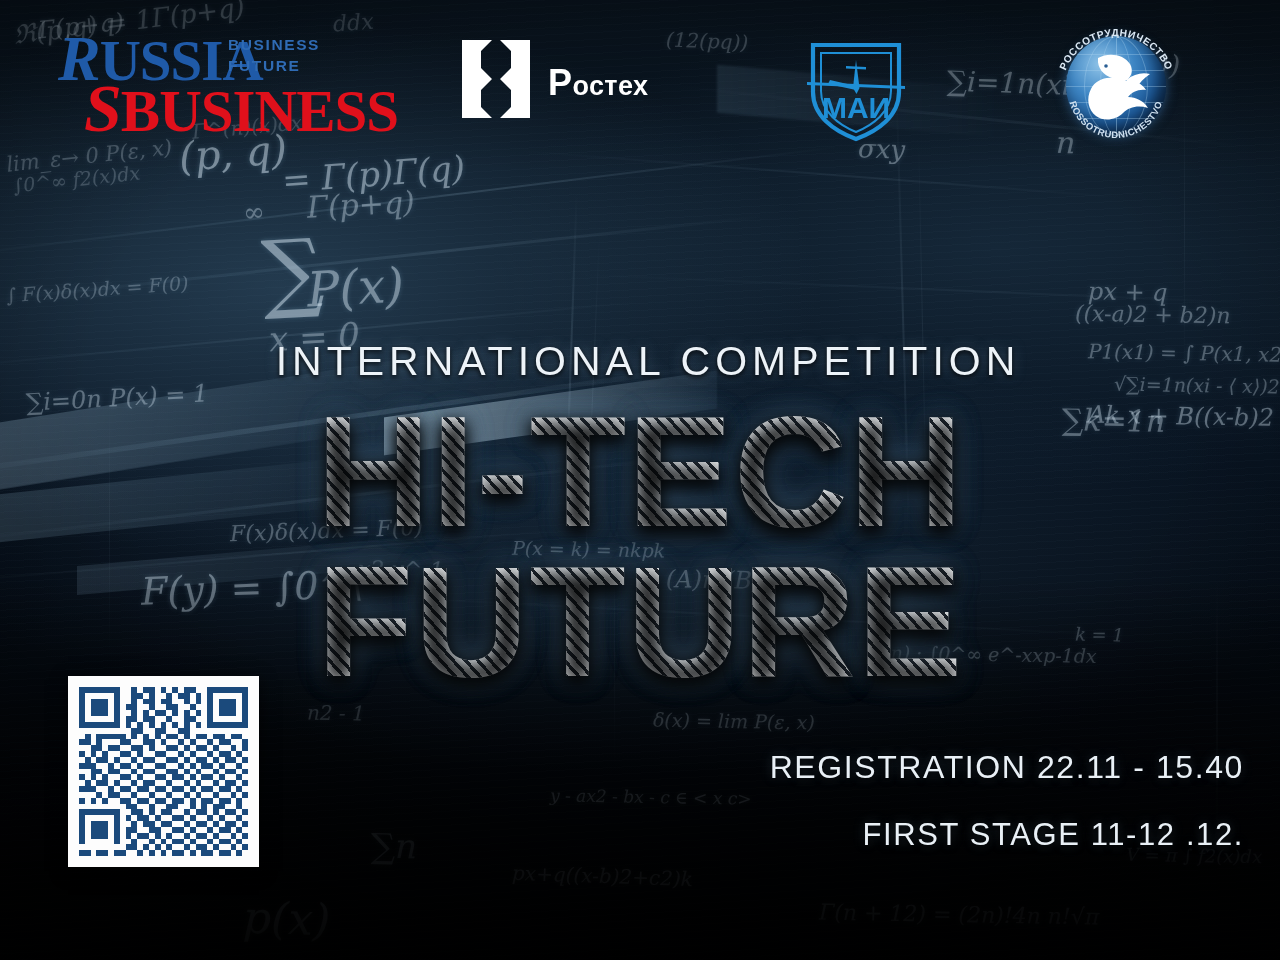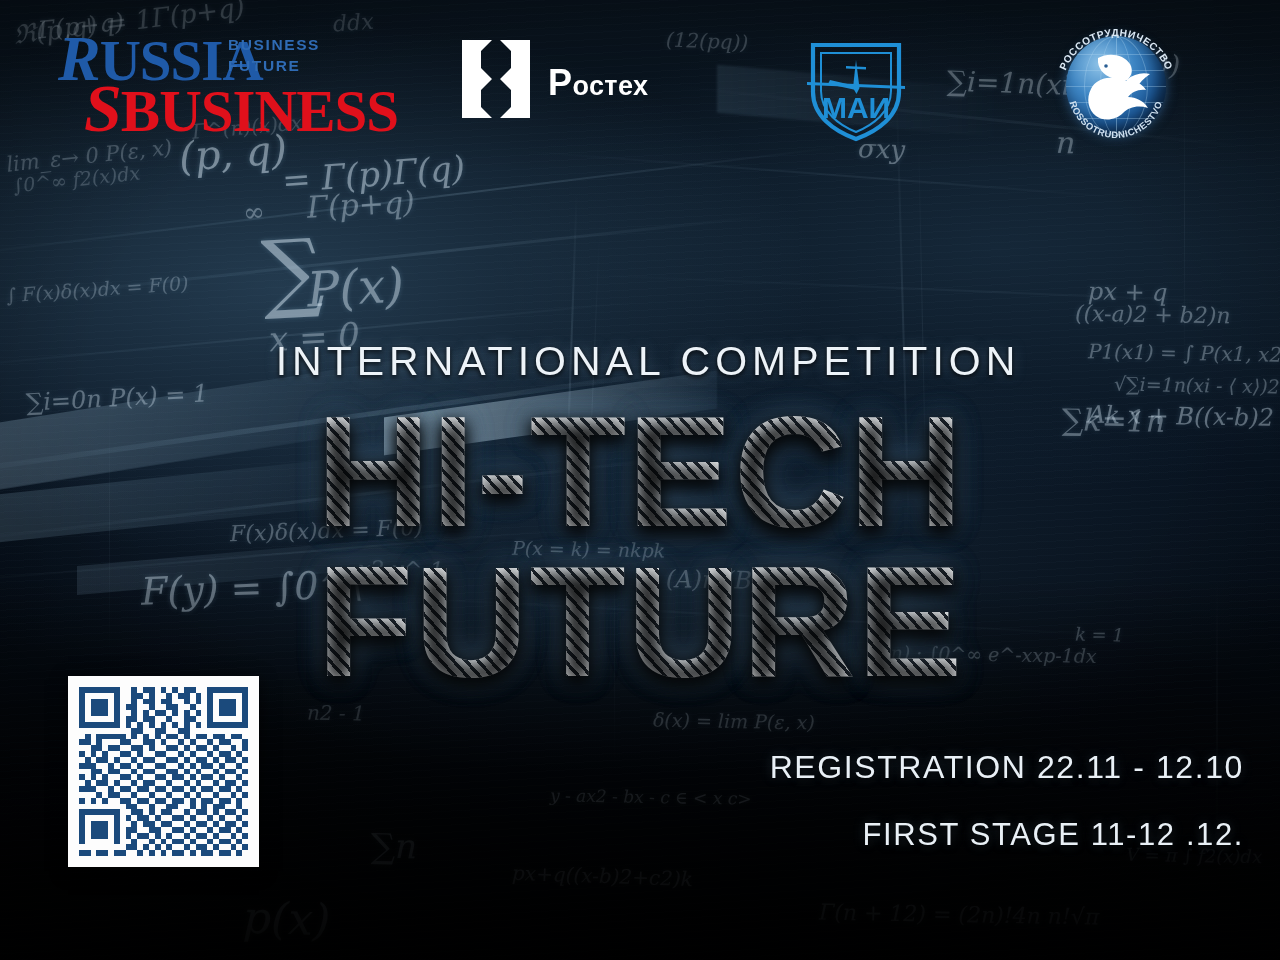--- a/index.html
+++ b/index.html
@@ -342,21 +342,21 @@
   </div>
 
   <div class="headline">
     <span class="hl-wrap">
       <span class="hl-base">HI-TECH FUTURE</span>
       <span class="hl-over hatch">HI-TECH FUTURE</span>
     </span>
   </div>
 
   <div class="info info-2">
-    <span class="tx">REGISTRATION  22.11 - 12.10</span>
+    <span class="tx">REGISTRATION  22.11 - 15.40</span>
   </div>
   <div class="info info-3">
     <span class="tx">FIRST STAGE  11-12 .12.</span>
   </div>
 
   <div class="qr-wrap">
     <svg id="qr-svg" viewBox="0 0 29 29" shape-rendering="crispEdges" xmlns="http://www.w3.org/2000/svg">
         <rect x="0" y="0" width="1" height="1" fill="#1b4a7c"></rect>
         <rect x="1" y="0" width="1" height="1" fill="#1b4a7c"></rect>
         <rect x="2" y="0" width="1" height="1" fill="#1b4a7c"></rect>

